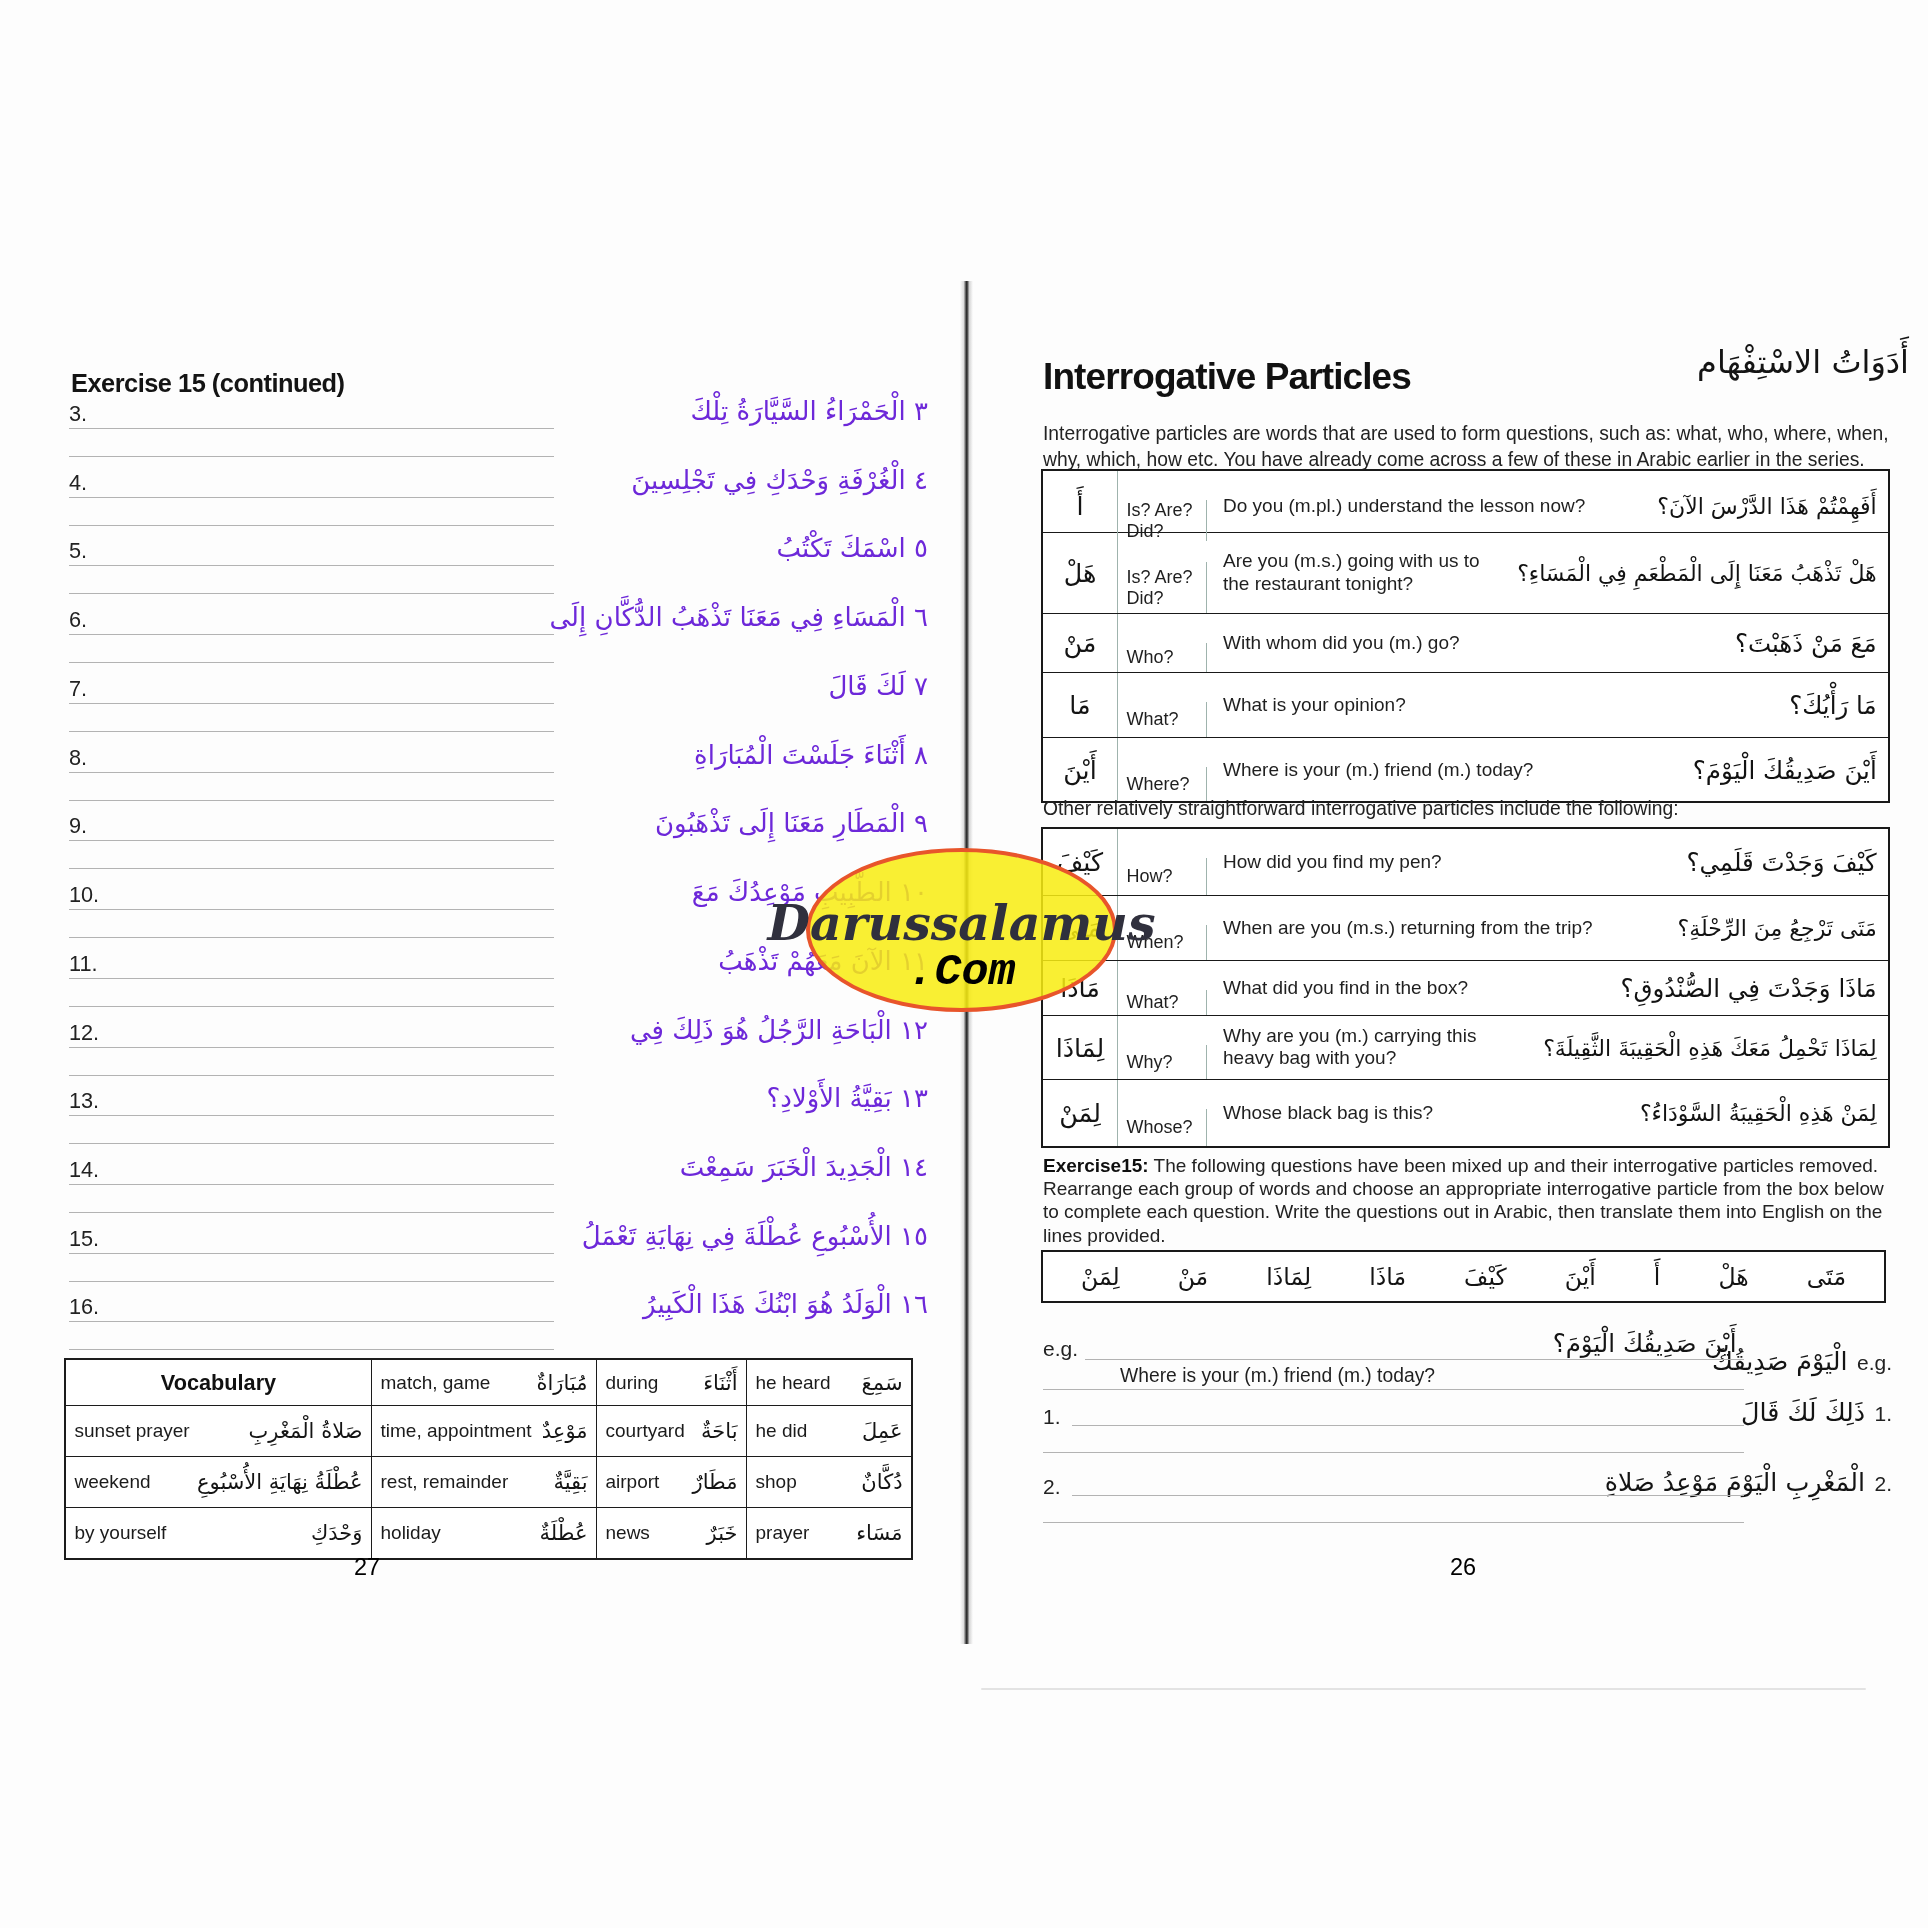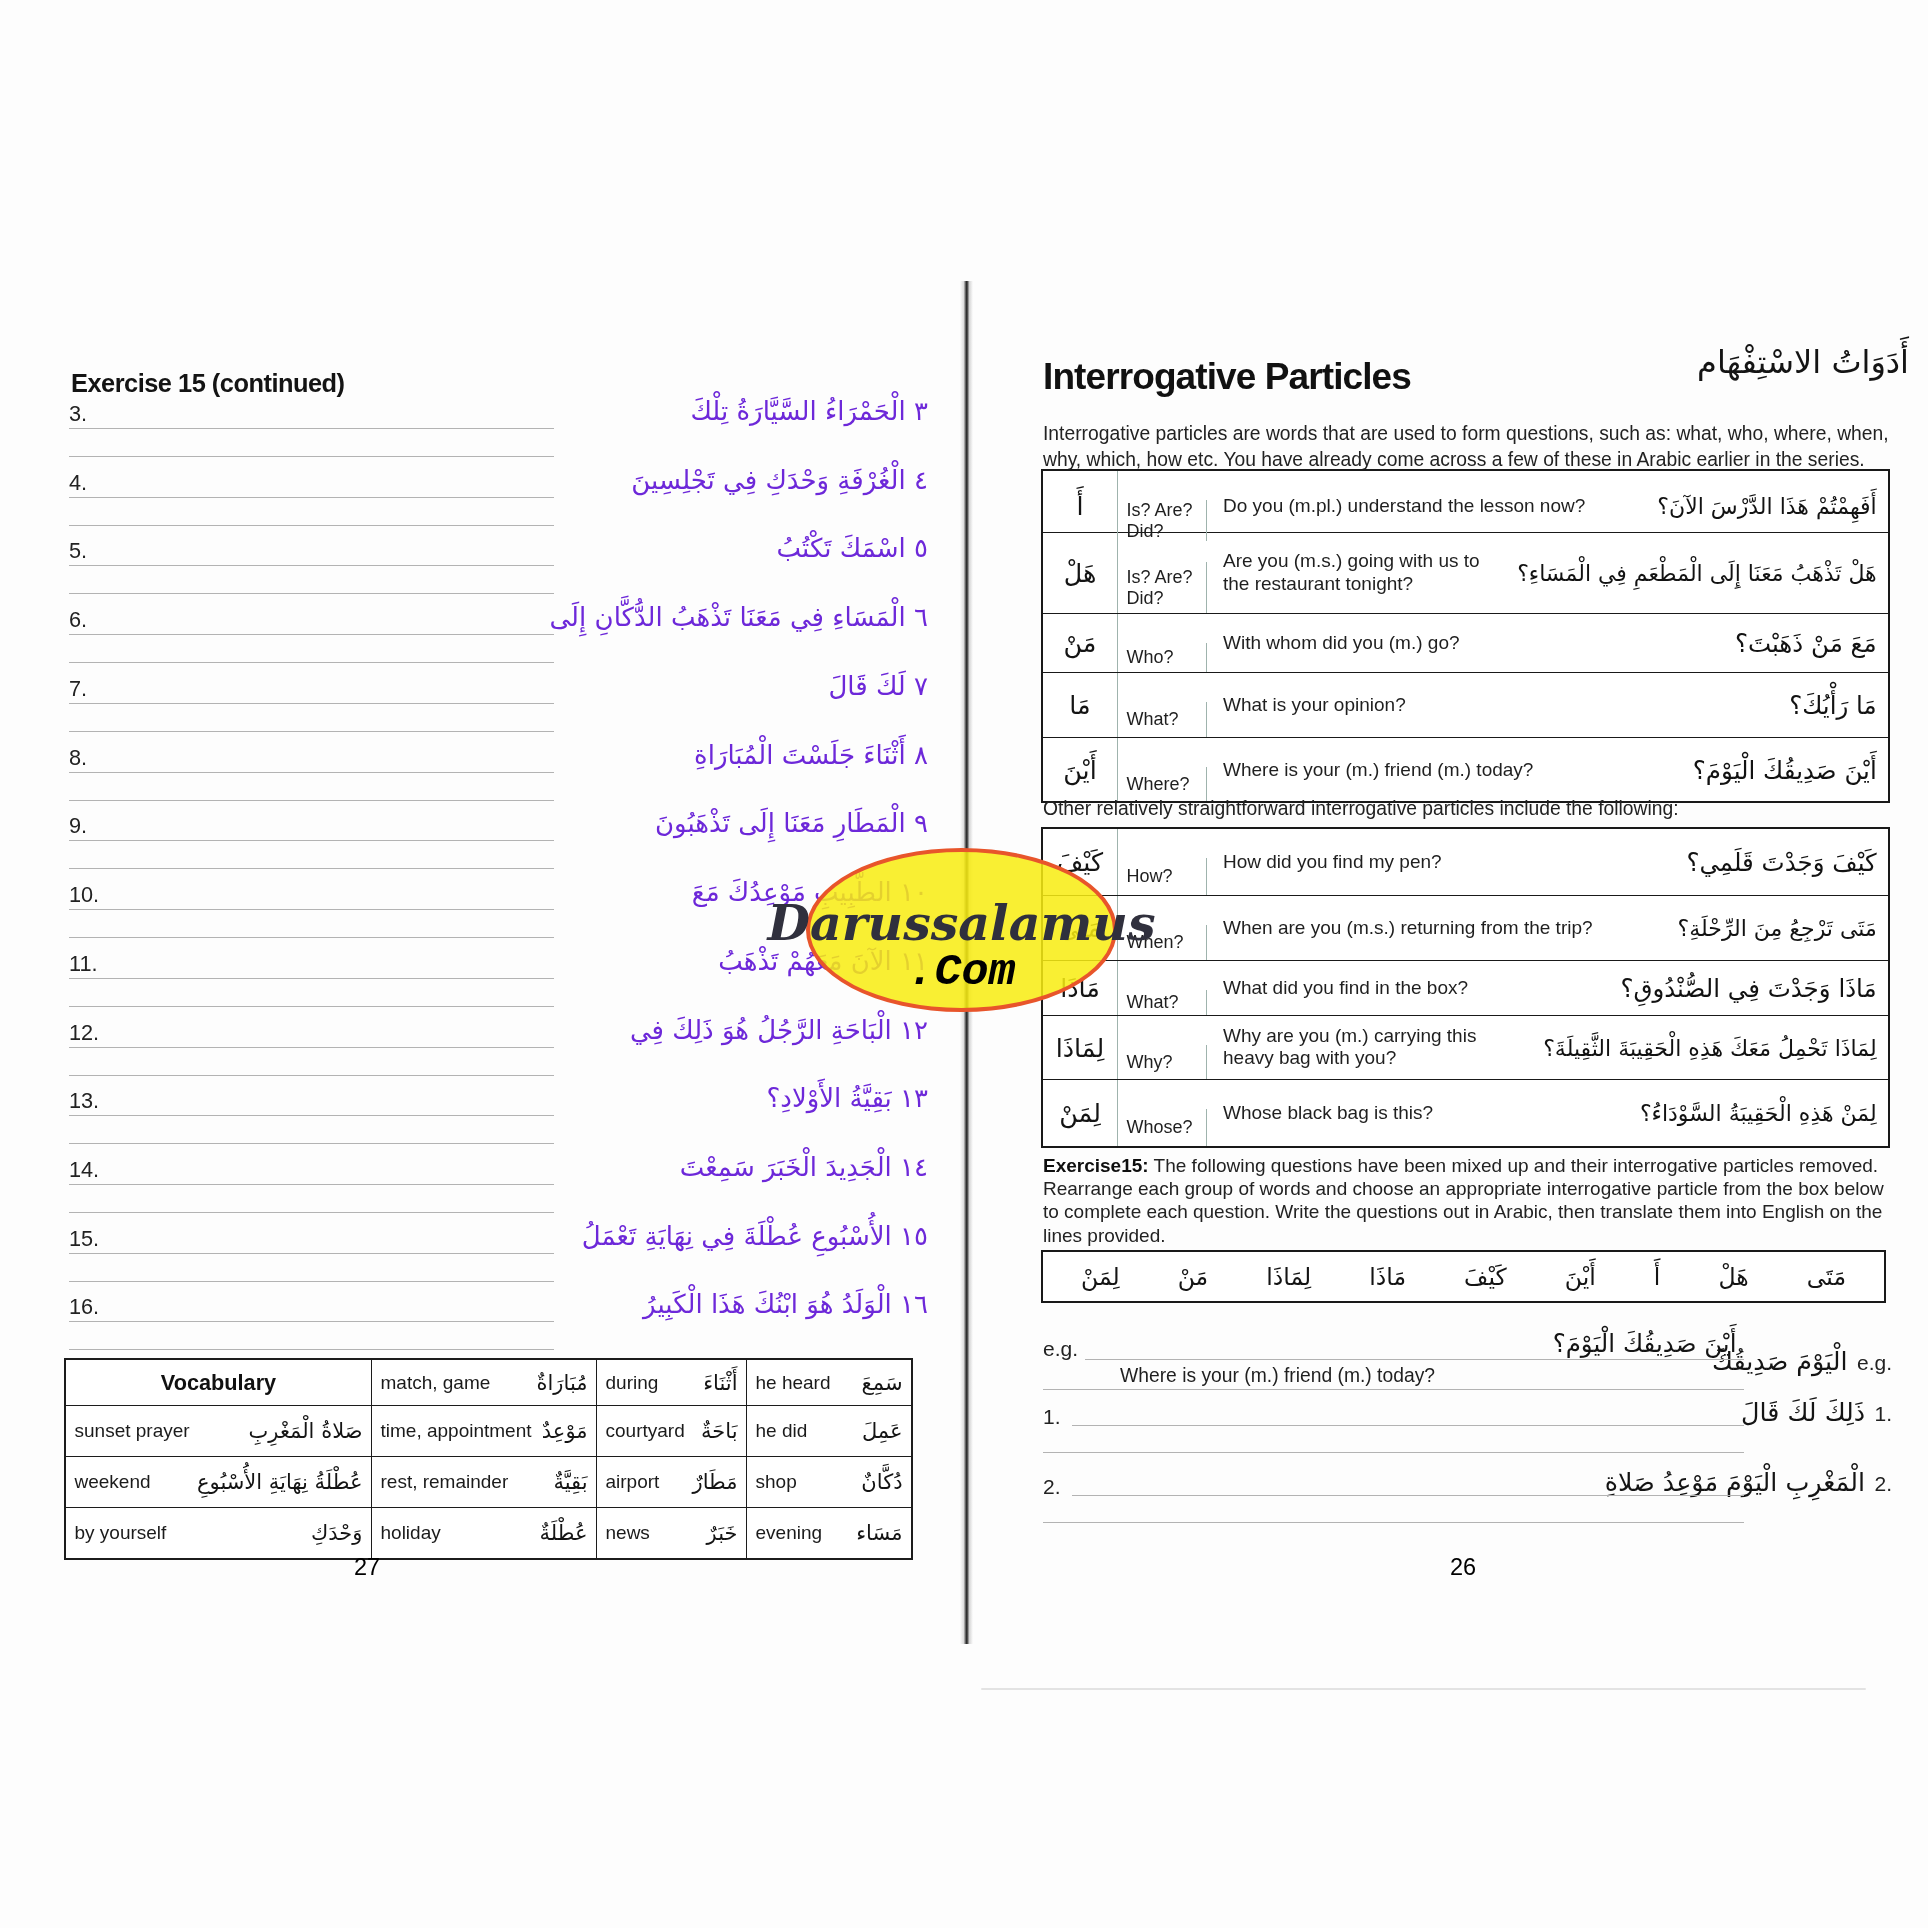--- a/index.html
+++ b/index.html
@@ -237,21 +237,21 @@
           </div>
         <div class="vcell">
             <span class="v-en">holiday</span>
             <span class="v-ar ar">عُطْلَةٌ</span>
           </div>
         <div class="vcell">
             <span class="v-en">news</span>
             <span class="v-ar ar">خَبَرٌ</span>
           </div>
         <div class="vcell">
-            <span class="v-en">evening</span>
+            <span class="v-en">prayer</span>
             <span class="v-ar ar">مَسَاء</span>
           </div>
       </div>
     </div>
 
     <div class="abs pageno" style="left:339px;top:1554px">27</div>
   </div>
 
   <div>
     <div id="rp-title" class="abs">Interrogative Particles</div>

